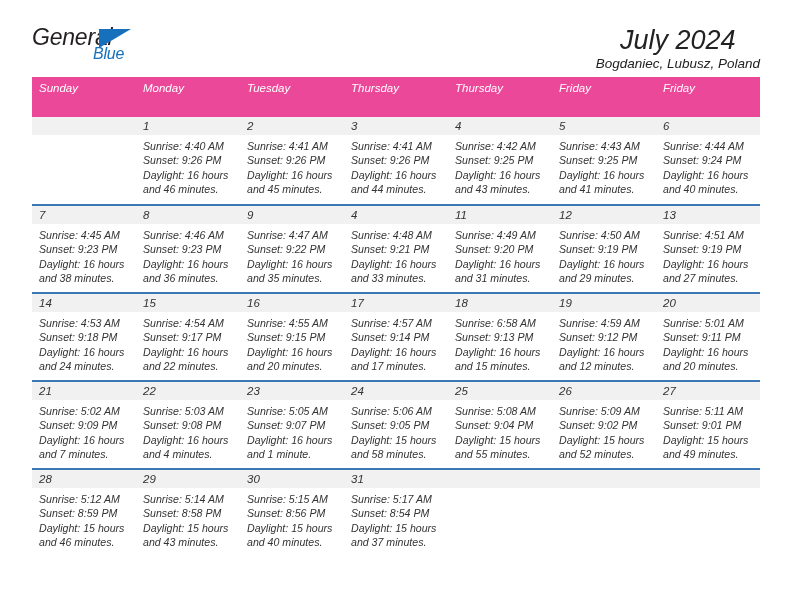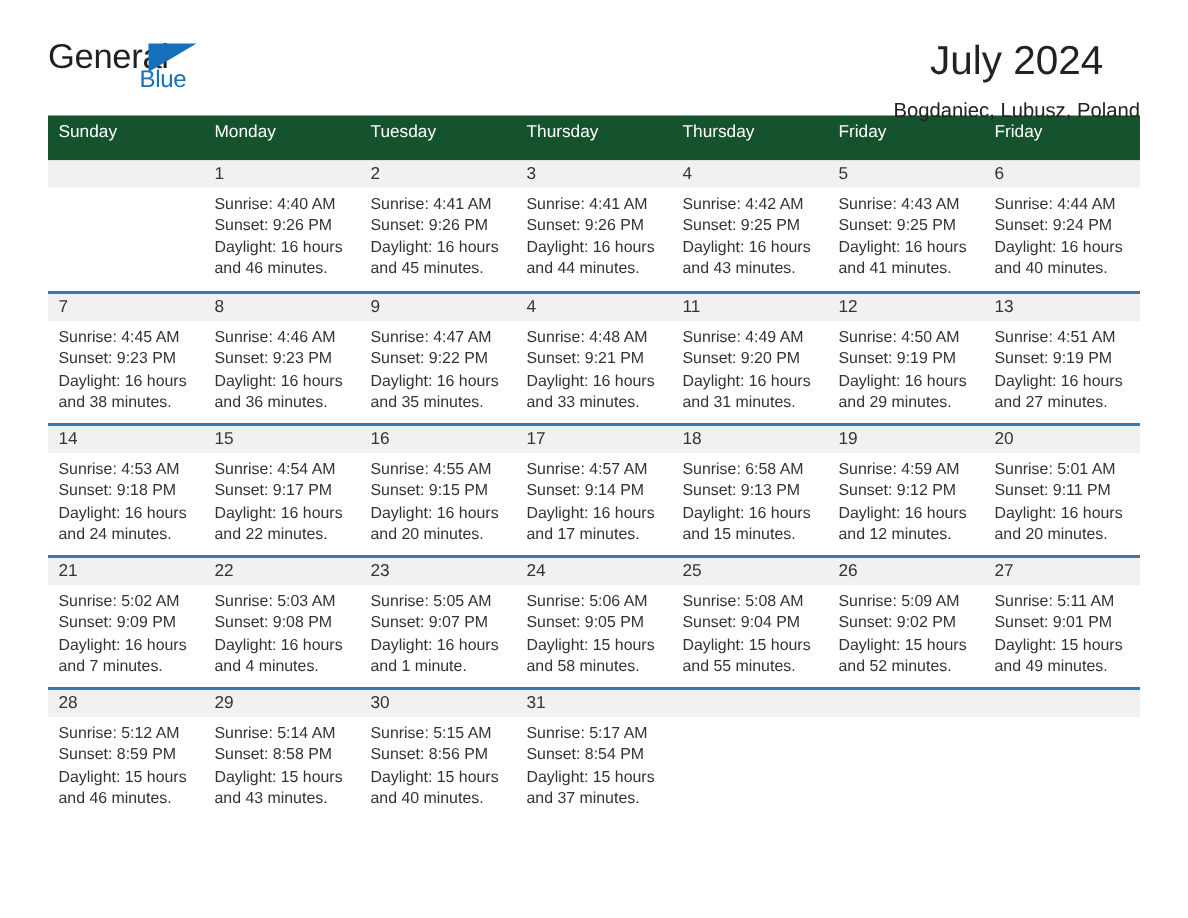--- a/index.html
+++ b/index.html
@@ -14,20 +14,21 @@
     color: #1a1a1a;
     overflow: hidden;
   }
 
   .page {
     position: relative;
     width: 792px;
     height: 612px;
     box-sizing: border-box;
     padding: 0 32px;
+    font-style: italic;
   }
 
   
   .top-bar {
     display: flex;
     align-items: flex-start;
     justify-content: space-between;
     height: 72px;
     padding-top: 26px;
     box-sizing: border-box;
@@ -74,37 +75,36 @@
   .cal-title {
     font-size: 27px;
     font-weight: normal;
     color: #222222;
     line-height: 1.1;
     margin: 0;
   }
   .cal-subtitle {
     font-size: 13.5px;
     color: #222222;
-    margin-top: 10px;
   }
 
   
   .calendar {
     width: 728px;
     border-collapse: collapse;
     table-layout: fixed;
     margin-top: 5px;
   }
   .calendar th {
-    background: #14532d;
+    background: #ec4899;
     color: #ffffff;
     font-size: 11.5px;
     font-weight: normal;
     text-align: left;
-    padding: 5px 0 13px 7px;
+    padding: 5px 0 23px 7px;
     height: 19px;
     box-sizing: border-box;
   }
 
   .week-row > td {
     padding: 0;
     vertical-align: top;
     border-top: 2px solid #3a77b5;
   }
   .week-row.first > td {

